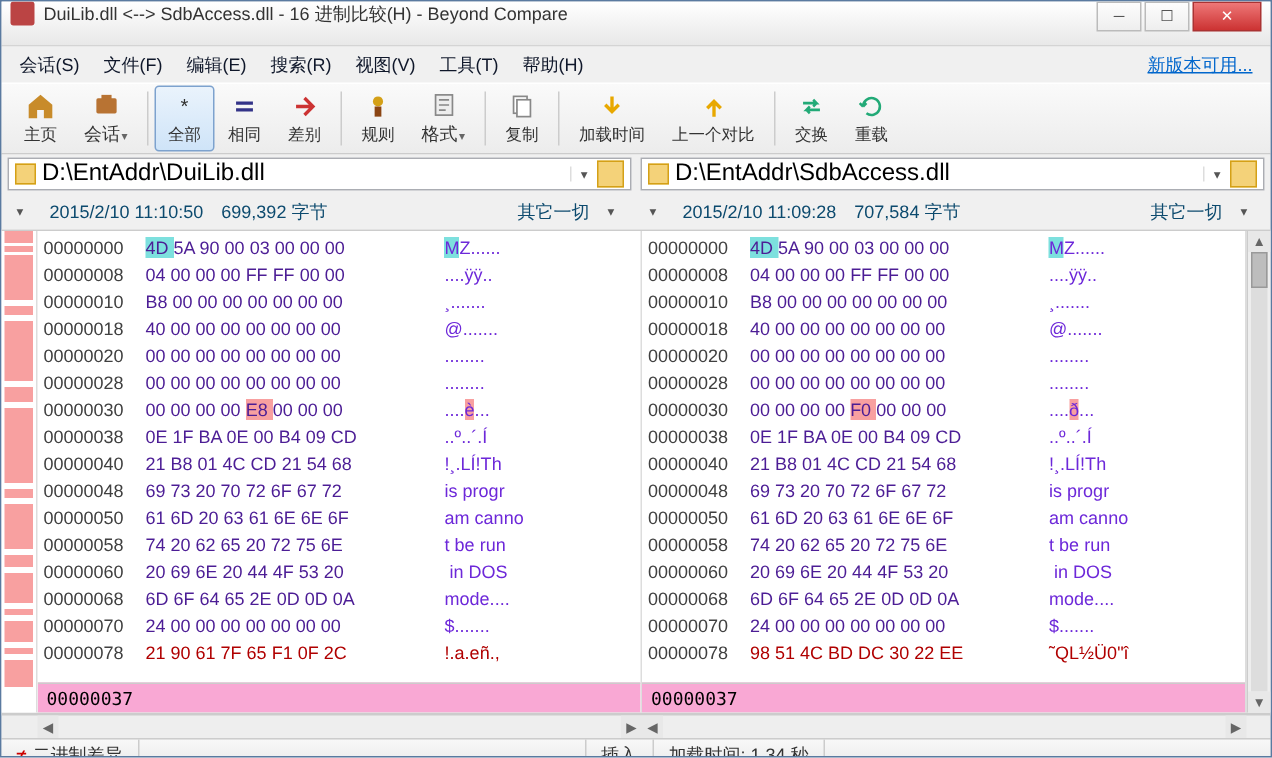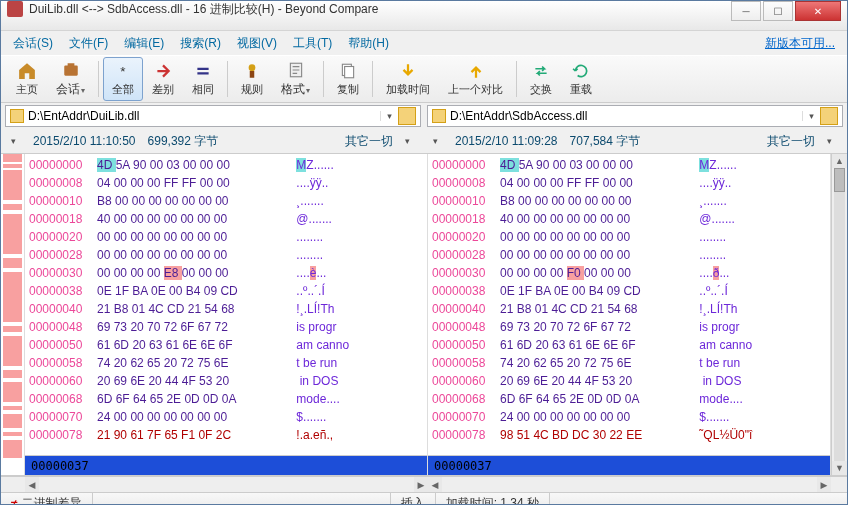--- a/index.html
+++ b/index.html
@@ -4,53 +4,53 @@
 <style>
 *{margin:0;padding:0;box-sizing:border-box;font-family:"Microsoft YaHei","Segoe UI",Tahoma,sans-serif;font-size:12px}
 body{background:#f0f0f0;width:848px;height:505px;overflow:hidden;border:1px solid #5a7aa0}
 .titlebar{height:30px;background:linear-gradient(#fff,#e8e8e8);display:flex;padding:0 6px;border-bottom:1px solid #d4d4d4}
 .titlebar .icon{width:16px;height:16px;margin-right:6px;background:#b44;border-radius:2px}
 .titlebar .title{flex:1;color:#333}
 .winbtns{display:flex;gap:0}
 .winbtn{width:30px;height:20px;display:flex;align-items:center;justify-content:center;font-size:10px;color:#555;border:1px solid #bbb;background:linear-gradient(#fdfdfd,#eee);margin-left:2px}
 .winbtn.close{background:linear-gradient(#e77,#c33);color:#fff;width:46px;border-color:#a33}
 .menubar{height:24px;display:flex;align-items:center;background:#f0f0f0;padding:0 4px}
-.menubar .mi{padding:3px 8px;color:#0369a1}
+.menubar .mi{padding:3px 8px;color:#0f172a}
 .menubar .link{margin-left:auto;margin-right:8px;color:#0066cc;text-decoration:underline}
 .toolbar{height:48px;background:linear-gradient(#fafafa,#ececec);border-top:1px solid #fff;border-bottom:1px solid #ccc;display:flex;align-items:center;padding:0 6px;gap:0}
 .tb{display:flex;flex-direction:column;align-items:center;justify-content:center;padding:2px 8px;height:44px;min-width:38px;border:1px solid transparent;border-radius:3px}
 .tb.sel{border-color:#7da2ce;background:linear-gradient(#eaf3fc,#cfe4f8)}
 .tb .ico{width:18px;height:18px;margin-bottom:2px}
 .tb .lbl{font-size:11px;color:#333;white-space:nowrap}
 .tsep{width:1px;height:36px;background:#ccc;margin:0 4px}
 .tb .dd{font-size:8px;color:#666;margin-left:1px}
 .pathrow{height:26px;display:flex;gap:6px;padding:2px 4px;background:#f0f0f0}
 .pathbox{flex:1;display:flex;align-items:center;background:#fff;border:1px solid #abadb3;padding:0 4px}
 .pathbox .ficon{width:14px;height:14px;background:#f4d279;border:1px solid #d4a017;margin-right:4px}
-.pathbox input{flex:1;border:none;outline:none;font-size:12px}
+.pathbox input{flex:1;border:none;outline:none;font-size:16px}
 .pathbox .cb{width:14px;text-align:center;color:#555;font-size:9px;border-left:1px solid #ddd;padding-left:4px;margin-left:2px}
 .pathbox .ob{width:18px;height:18px;margin-left:4px;background:#f4d279;border:1px solid #d4a017}
 .inforow{height:24px;display:flex;gap:6px;padding:0 4px;background:#f0f0f0}
 .infobox{flex:1;display:flex;align-items:center;gap:12px;padding:0 6px}
 .infobox .il{color:#0c4a6e}
 .infobox .dd2{width:10px;font-size:9px;color:#555}
 .infobox .spacer{flex:1}
 .mainarea{height:323px;display:flex;background:#fff;border-top:1px solid #ccc;border-bottom:1px solid #ccc}
 .thumb{width:24px;background:#fff;border-right:1px solid #ddd;position:relative}
 .thumb .seg{position:absolute;left:2px;right:2px;background:#f8a0a0}
 .pane{flex:1;display:flex;flex-direction:column;overflow:hidden;border-right:1px solid #ddd}
 .hexview{flex:1;overflow:auto;font-family:Consolas,"Courier New",monospace;font-size:12px;line-height:18px;padding:2px 4px;white-space:pre}
 .hexview .row{display:flex}
-.hexview .addr{color:#ec4899;width:68px}
+.hexview .addr{color:#404040;width:68px}
 .hexview .bytes{width:196px;color:#4c1d95}
 .hexview .ascii{color:#6d28d9}
 .hexview .hl1{background:#7de0de}
 .hexview .hldiff{background:#f8a0a0}
 .hexview .rowdiff .bytes,.hexview .rowdiff .ascii{color:#b00000}
-.pane-foot{height:20px;border-top:1px solid #ccc;display:flex;align-items:center;padding:0 6px;background:#1d4ed8;font-family:Consolas,monospace}
+.pane-foot{height:20px;border-top:1px solid #ccc;display:flex;align-items:center;padding:0 6px;background:#f9a8d4;font-family:Consolas,monospace}
 .scrollv{width:16px;background:#eee;border-left:1px solid #ccc;position:relative}
 .scrollv .tk{position:absolute;top:14px;bottom:14px;left:2px;right:2px;background:#ddd}
 .scrollv .th{position:absolute;top:14px;left:2px;right:2px;height:24px;background:#bdbdbd;border:1px solid #999}
 .scrollv .ar{position:absolute;left:0;right:0;height:14px;background:#e8e8e8;text-align:center;font-size:9px;line-height:14px;color:#666}
 .scrollv .ar.top{top:0}
 .scrollv .ar.bot{bottom:0}
 .statusbar{height:22px;background:linear-gradient(#f8f8f8,#e8e8e8);display:flex;align-items:center;border-top:1px solid #ccc}
 .statusbar .sc{padding:0 10px;border-right:1px solid #ccc;height:100%;display:flex;align-items:center;color:#333}
 .statusbar .sc .neq{color:#c00;margin-right:4px;font-weight:bold}
 .hscroll{height:16px;background:#eee;border-top:1px solid #ccc;display:flex}
@@ -98,29 +98,29 @@
     </div>
   <div class="tsep"></div>
   <div class="tb sel">
       <svg class="ico" viewBox="0 0 16 16">
         <text x="8" y="12" text-anchor="middle" font-size="14" fill="#333">*</text>
       </svg>
       <span class="lbl">全部</span>
     </div>
   <div class="tb">
       <svg class="ico" viewBox="0 0 16 16">
+        <path d="M3 6h10M3 10h10" stroke="#338" stroke-width="2"></path>
+      </svg>
+      <span class="lbl">相同</span>
+    </div>
+  <div class="tb">
+      <svg class="ico" viewBox="0 0 16 16">
         <path d="M3 8h10M8 3l5 5-5 5" stroke="#c33" fill="none" stroke-width="2"></path>
       </svg>
       <span class="lbl">差别</span>
-    </div>
-  <div class="tb">
-      <svg class="ico" viewBox="0 0 16 16">
-        <path d="M3 6h10M3 10h10" stroke="#338" stroke-width="2"></path>
-      </svg>
-      <span class="lbl">相同</span>
     </div>
   <div class="tsep"></div>
   <div class="tb">
       <svg class="ico" viewBox="0 0 16 16">
         <circle cx="8" cy="5" r="3" fill="#d4a017"></circle>
         <rect x="6" y="8" width="4" height="6" fill="#8b4513"></rect>
       </svg>
       <span class="lbl">规则</span>
     </div>
   <div class="tb">

